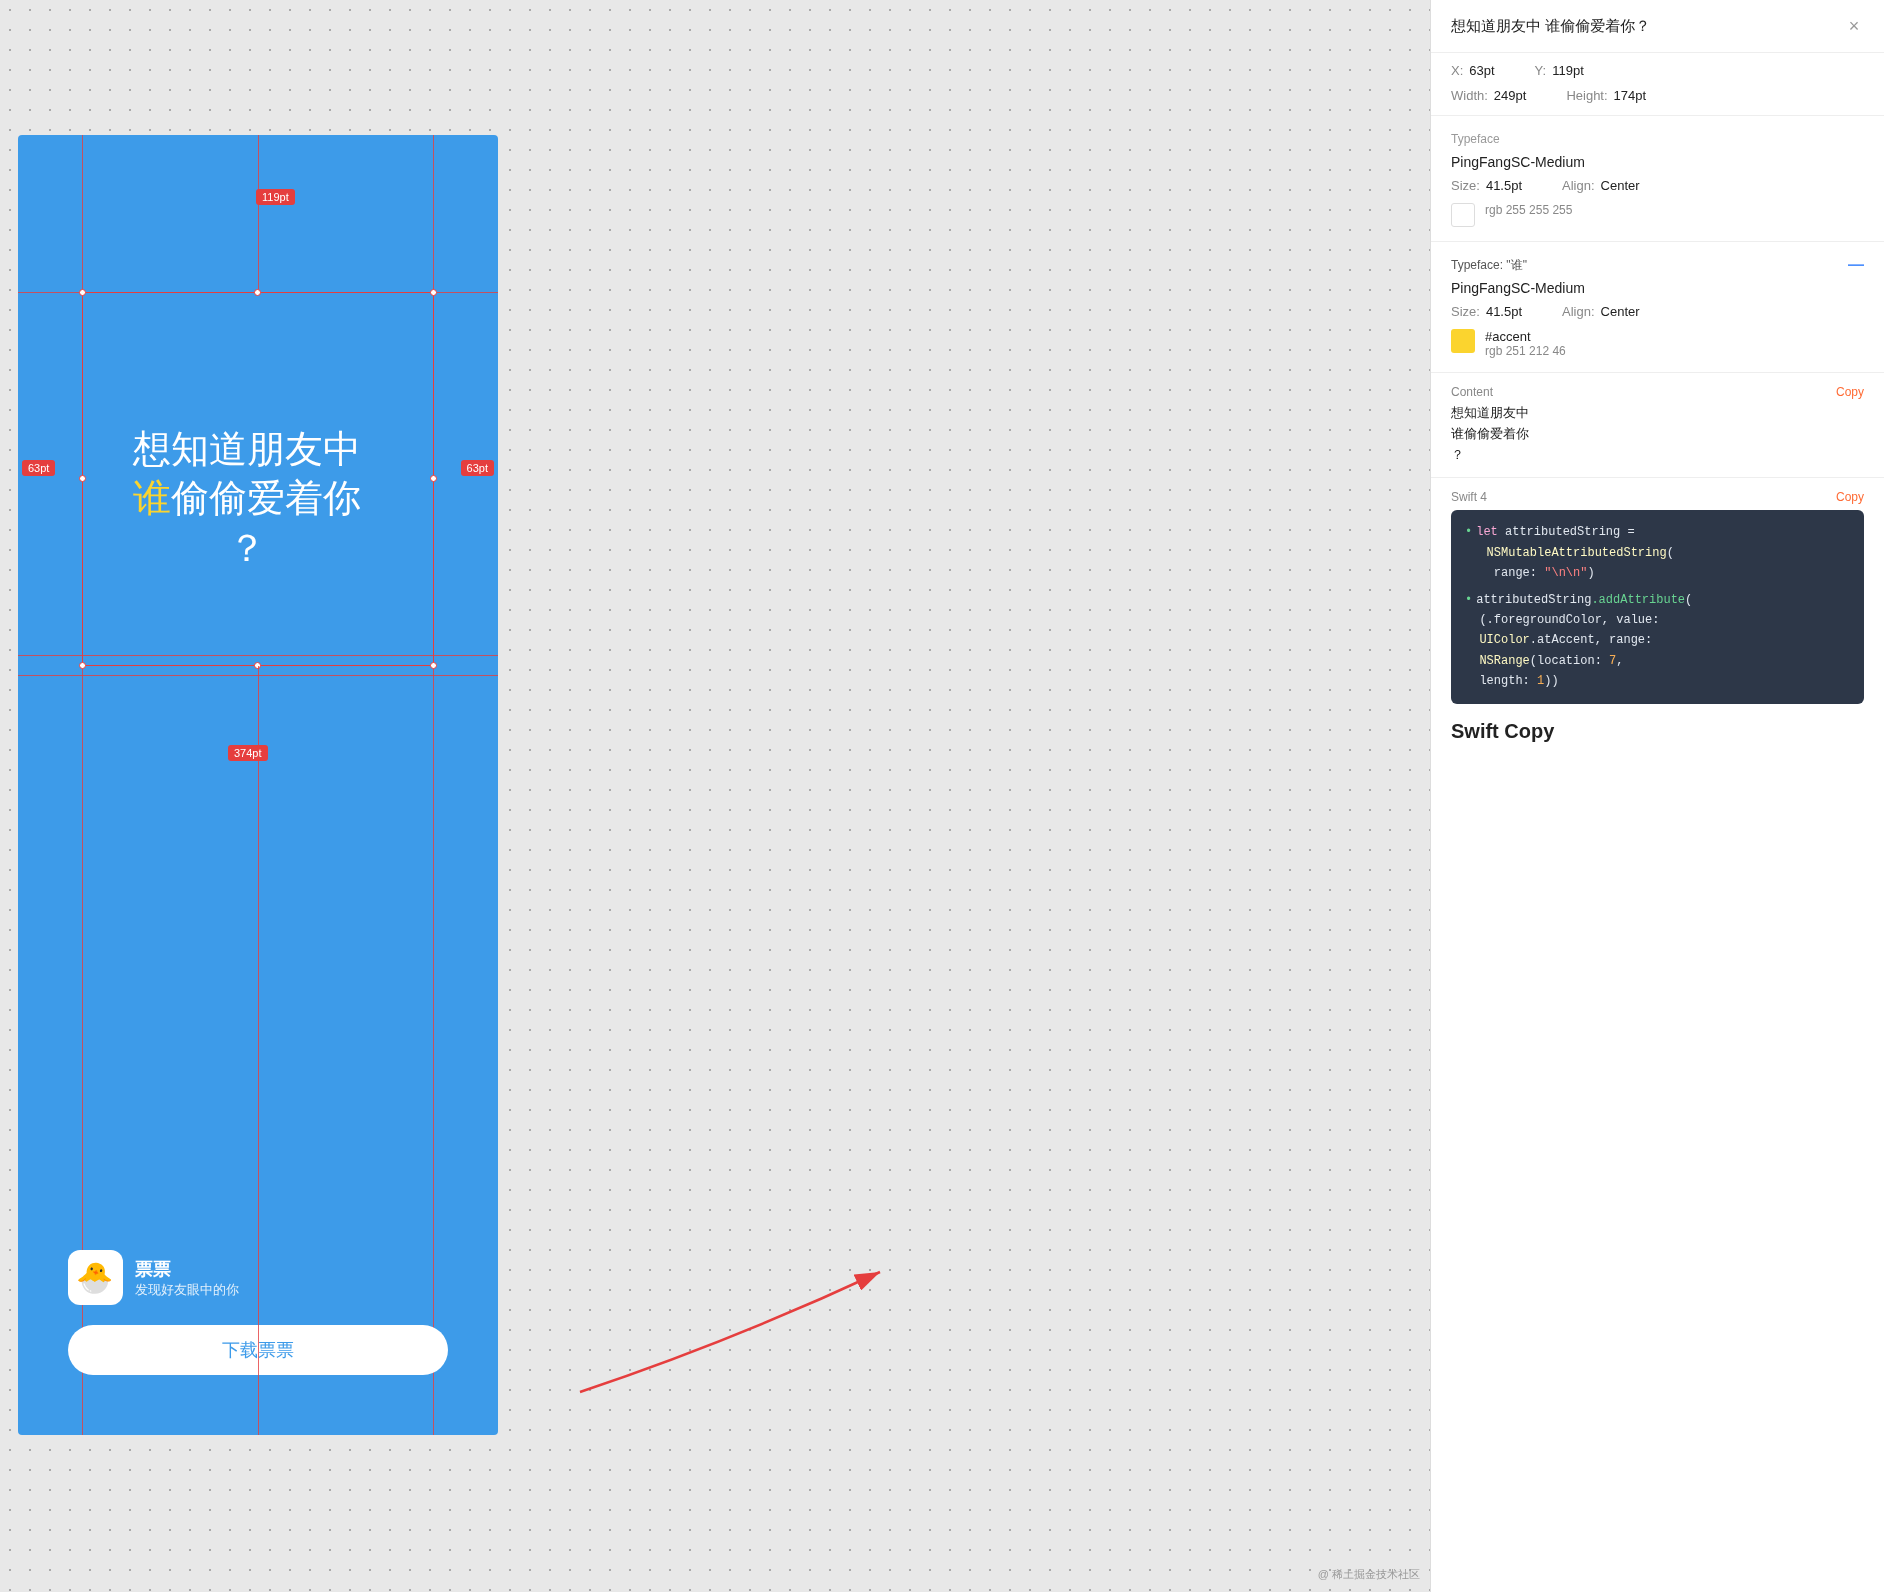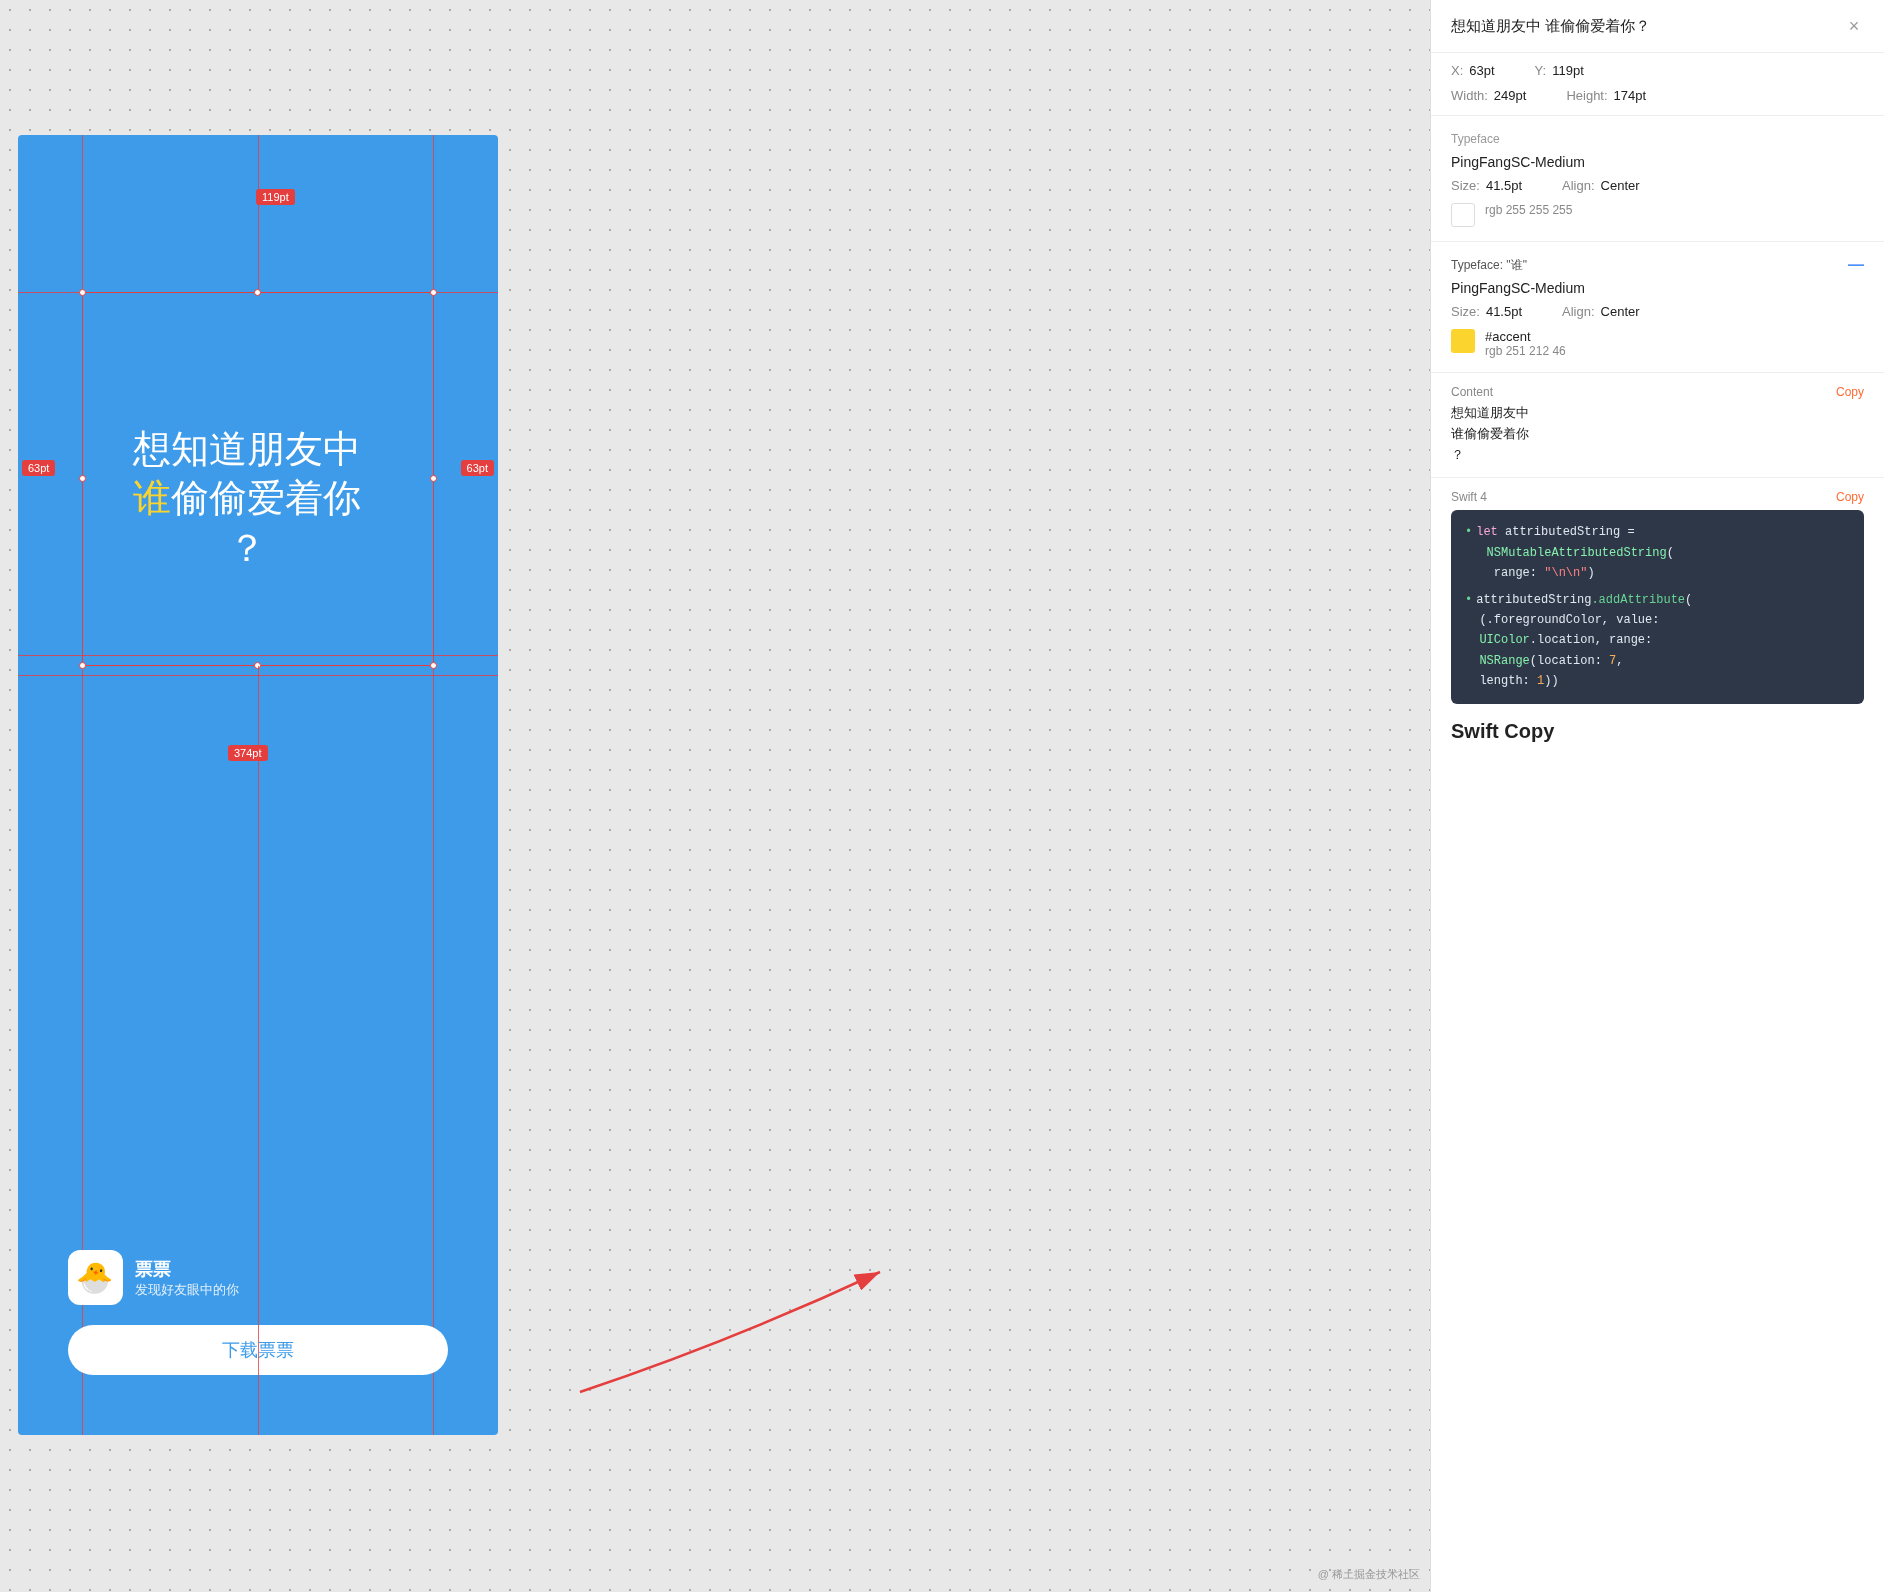--- a/index.html
+++ b/index.html
@@ -176,21 +176,21 @@
     }
     .code-block .bullet {
       color: #68d391;
       margin-right: 4px;
     }
     .code-kw { color: #f9a8d4; }
     .code-var { color: #e2e8f0; }
     .code-fn { color: #68d391; }
     .code-str { color: #fc8181; }
     .code-prop { color: #e2e8f0; }
-    .code-type { color: #86efac; }
+    .code-type { color: #fef9c3; }
 
     
     .phone-mockup {
       position: absolute;
       top: 135px;
       left: 18px;
       width: 480px;
       height: 1300px;
       background: #3d9be9;
       border-radius: 4px;
@@ -485,21 +485,21 @@
     </div>
     <div class="code-block">
       <div>
         <span class="bullet">•</span><span class="code-kw">let</span> <span class="code-var">attributedString</span> <span>=</span><br>
         &nbsp;&nbsp;&nbsp;<span class="code-type">NSMutableAttributedString</span><span>(</span><br>
         &nbsp;&nbsp;&nbsp;&nbsp;<span class="code-var">range:</span> <span class="code-str">"\n\n"</span><span>)</span>
       </div>
       <div style="margin-top: 6px;">
         <span class="bullet">•</span><span class="code-var">attributedString</span><span class="code-fn">.addAttribute</span><span>(</span><br>
         &nbsp;&nbsp;<span>(</span><span class="code-prop">.foregroundColor</span>, <span class="code-var">value:</span><br>
-        &nbsp;&nbsp;<span class="code-type">UIColor</span><span class="code-prop">.location</span>, <span class="code-var">range:</span><br>
+        &nbsp;&nbsp;<span class="code-type">UIColor</span><span class="code-prop">.atAccent</span>, <span class="code-var">range:</span><br>
         &nbsp;&nbsp;<span class="code-type">NSRange</span>(<span class="code-var">location:</span> <span style="color:#f6ad55;">7</span>,<br>
         &nbsp;&nbsp;<span class="code-var">length:</span> <span style="color:#f6ad55;">1</span>))
       </div>
     </div>
   </div>
 
   <div style="padding: 12px 20px 6px;">
     <div style="font-size: 20px; font-weight: 600; color: #222;">Swift Copy</div>
   </div>
 

